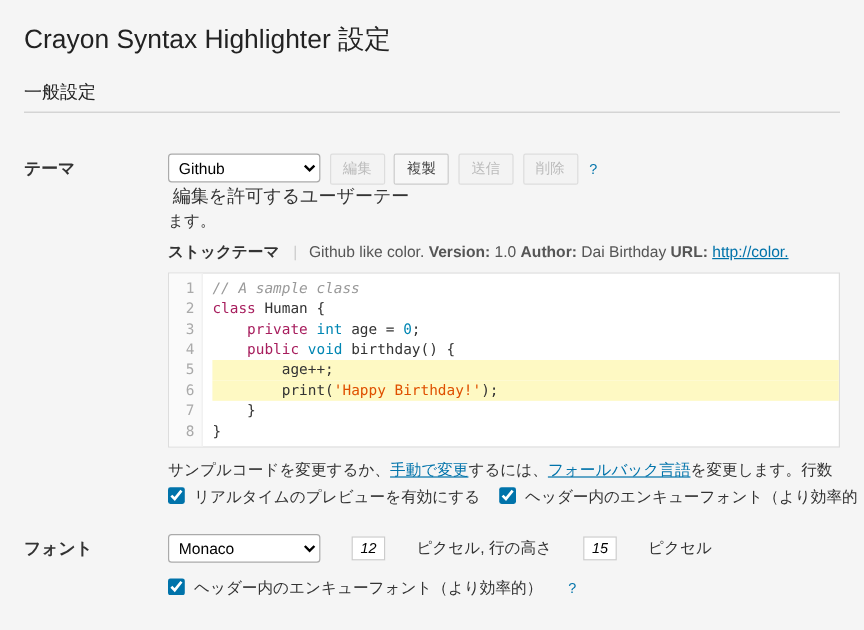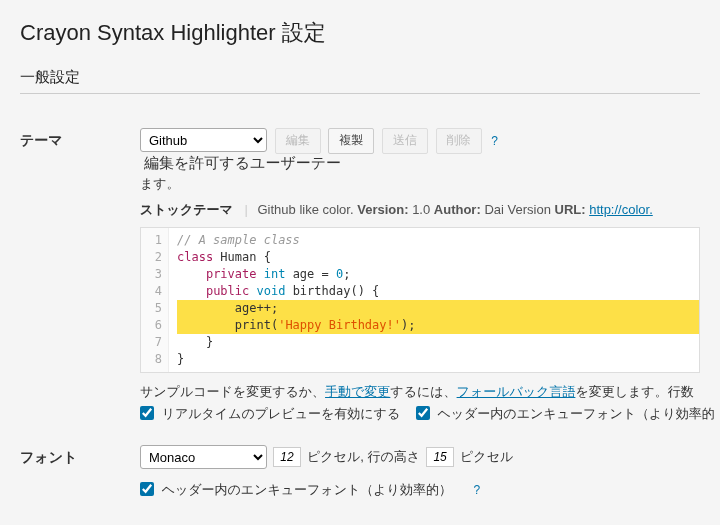--- a/index.html
+++ b/index.html
@@ -100,21 +100,21 @@
 }
 .code-lines {
   font-family: Monaco, Menlo, monospace;
   font-size: 12px;
   line-height: 17px;
   padding: 4px 0 4px 8px;
   flex: 1;
   white-space: pre;
 }
 .code-lines .ln { display: block; height: 17px; }
-.code-lines .hl { background: #fde047; }
+.code-lines .hl { background: #fef9c3; }
 .c-comment { color: #999; font-style: italic; }
 .c-kw { color: #a71d5d; }
 .c-type { color: #0086b3; }
 .c-num { color: #0086b3; }
 .c-str { color: #df5000; }
 .c-fn { color: #333; }
 .c-id { color: #333; }
 
 .below-preview { margin-top: 10px; font-size: 13px; white-space: nowrap; }
 .below-preview a { color: #0073aa; text-decoration: underline; }
@@ -124,21 +124,21 @@
 input.num {
   width: 28px;
   height: 20px;
   font-size: 12px;
   text-align: center;
   border: 1px solid #ccc;
   padding: 1px 2px;
   margin: 0 2px;
   font-style: italic;
 }
-.font-top-line { display:flex; align-items:center; gap:4px; flex-wrap:nowrap; }
+.font-top-line { display:flex; align-items:center; gap:24px; flex-wrap:nowrap; }
 </style>
 </head>
 <body>
 
 <h1>Crayon Syntax Highlighter 設定</h1>
 
 <h2 class="section-hd">一般設定</h2>
 
 <div class="row">
   <div class="row-label">テーマ</div>
@@ -156,21 +156,21 @@
     </div>
     <div style="margin-top:2px;">ます。</div>
 
     <div class="stock-line">
       <span class="stock-label">ストックテーマ</span>
       <span class="sep">|</span>
       <span>Github like color.</span>
       <span class="meta-k">Version:</span>
       <span>1.0</span>
       <span class="meta-k">Author:</span>
-      <span>Dai Version</span>
+      <span>Dai Birthday</span>
       <span class="meta-k">URL:</span>
       <a href="#">http://color.</a>
     </div>
 
     <div class="code-preview">
       <div class="code-body">
         <div class="gutter" id="gutter">
             <div>1</div>
             <div>2</div>
             <div>3</div>

